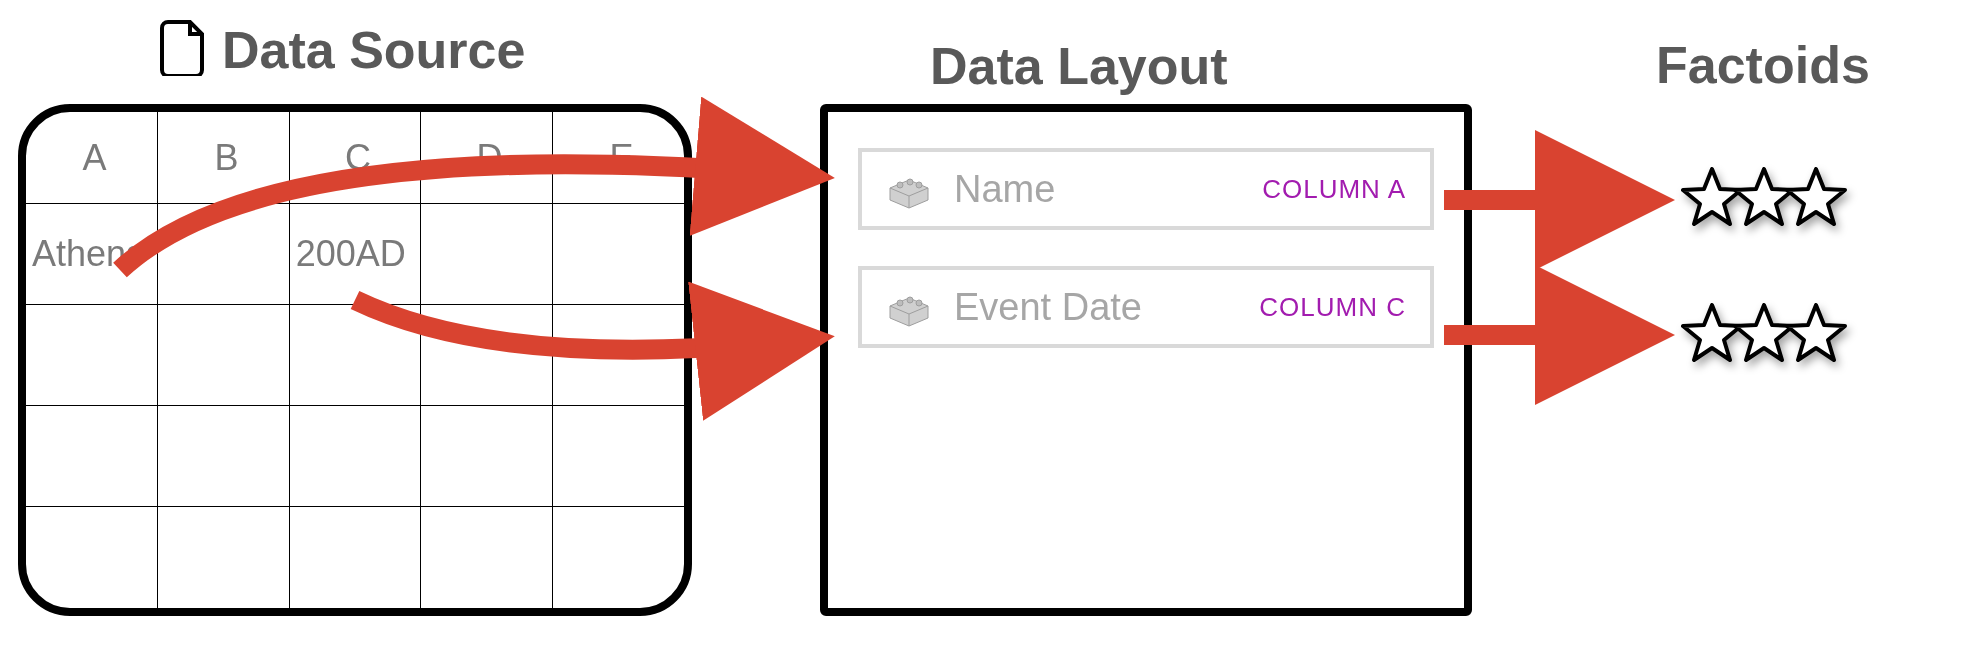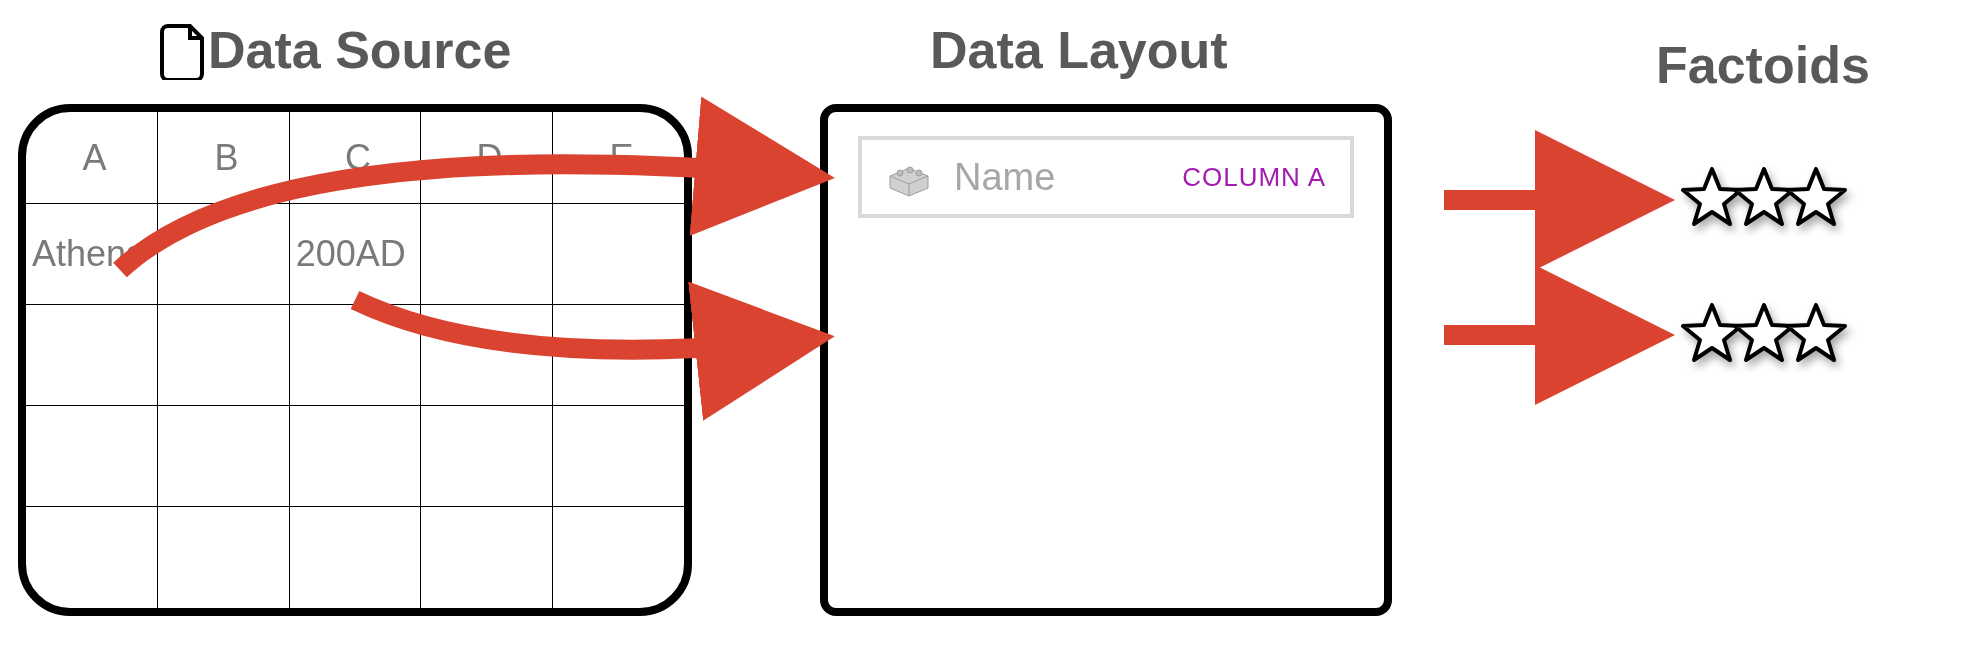--- a/index.html
+++ b/index.html
@@ -11,21 +11,22 @@
     font-family: "Helvetica Neue", Helvetica, Arial, sans-serif;
     position: relative;
     background: #fff;
   }
   .heading {
     position: absolute;
     font-size: 52px;
     font-weight: 700;
     color: #595959;
     display: flex;
-    align-items: flex-end;
+    align-items: flex-start;
+    gap: 14px;
   }
   .file-icon svg { display: block; }
 
   
   .panel-source {
     position: absolute;
     left: 18px;
     top: 104px;
     width: 674px;
     height: 512px;
@@ -56,26 +57,26 @@
   .ds-table tr.hdr td { border-top: none; }
   .ds-table td:first-child { border-left: none; }
   .ds-table td:last-child  { border-right: none; }
   .ds-table tr:last-child td { border-bottom: none; }
 
   
   .panel-layout {
     position: absolute;
     left: 820px;
     top: 104px;
-    width: 572px;
+    width: 652px;
     height: 512px;
     border: 8px solid #000;
-    border-radius: 16px;
-    background: #fff;
-    padding: 24px 30px;
+    border-radius: 6px;
+    background: #fff;
+    padding: 36px 30px;
   }
   .layout-row {
     display: flex;
     align-items: center;
     justify-content: space-between;
     gap: 20px;
     border: 4px solid #d9d9d9;
     padding: 14px 24px;
     margin-bottom: 36px;
     background: #fff;
@@ -126,21 +127,21 @@
 <div class="heading" style="left:160px; top:20px;">
   <span class="file-icon">
     <svg width="48" height="56" viewBox="0 0 48 56">
       <path d="M8 2 h22 l12 12 v36 a6 6 0 0 1 -6 6 H8 a6 6 0 0 1 -6 -6 V8 a6 6 0 0 1 6 -6 z" fill="none" stroke="#000" stroke-width="4"></path>
       <path d="M30 2 v12 h12" fill="none" stroke="#000" stroke-width="4"></path>
     </svg>
   </span>
   <span>Data Source</span>
 </div>
 
-<div class="heading" style="left:930px; top:20px;">
+<div class="heading" style="left:930px; top:36px;">
   <span>Data Layout</span>
 </div>
 
 <div class="heading" style="left:1656px; top:35px;">
   <span>Factoids</span>
 </div>
 
 <div class="panel-source">
   <table class="ds-table">
     <tbody>
@@ -195,20 +196,38 @@
             <circle cx="14" cy="19" r="3" fill="#bdbdbd"></circle>
             <circle cx="24" cy="16" r="3" fill="#bdbdbd"></circle>
             <circle cx="33" cy="19" r="3" fill="#bdbdbd"></circle>
           </g>
         </svg>
       </span>
       <span class="label">Name</span>
     </div>
     <span class="col">COLUMN A</span>
   </div>
+  <div class="layout-row">
+    <div class="left">
+      <span class="block-icon">
+        <svg viewBox="0 0 46 46">
+          <g fill="#d0d0d0" stroke="#9e9e9e" stroke-width="1">
+            <path d="M4 22 L23 14 L42 22 L42 34 L23 42 L4 34 Z"></path>
+            <path d="M4 22 L23 30 L42 22" fill="none"></path>
+            <path d="M23 30 L23 42" fill="none"></path>
+            <circle cx="14" cy="19" r="3" fill="#bdbdbd"></circle>
+            <circle cx="24" cy="16" r="3" fill="#bdbdbd"></circle>
+            <circle cx="33" cy="19" r="3" fill="#bdbdbd"></circle>
+          </g>
+        </svg>
+      </span>
+      <span class="label">Event Date</span>
+    </div>
+    <span class="col">COLUMN C</span>
+  </div>
 </div>
 
 <div class="stars-group" style="left:1680px; top:166px;">
   <svg width="64" height="62" viewBox="0 0 64 62">
       <path d="M32 3 L40 23 L61 24 L44 38 L50 58 L32 46 L14 58 L20 38 L3 24 L24 23 Z" fill="#fff" stroke="#000" stroke-width="4" stroke-linejoin="round"></path>
     </svg>
   <svg width="64" height="62" viewBox="0 0 64 62">
       <path d="M32 3 L40 23 L61 24 L44 38 L50 58 L32 46 L14 58 L20 38 L3 24 L24 23 Z" fill="#fff" stroke="#000" stroke-width="4" stroke-linejoin="round"></path>
     </svg>
   <svg width="64" height="62" viewBox="0 0 64 62">

